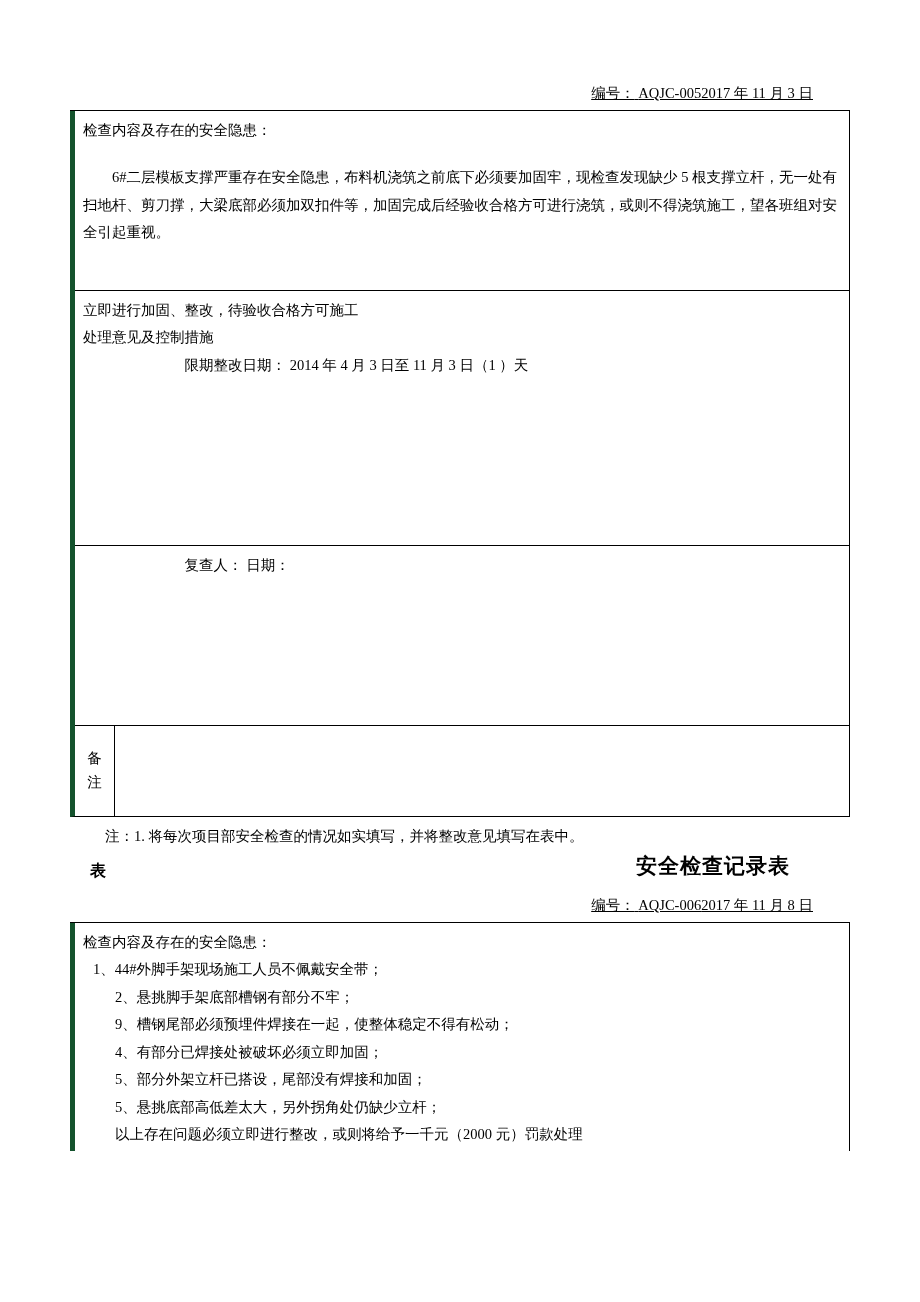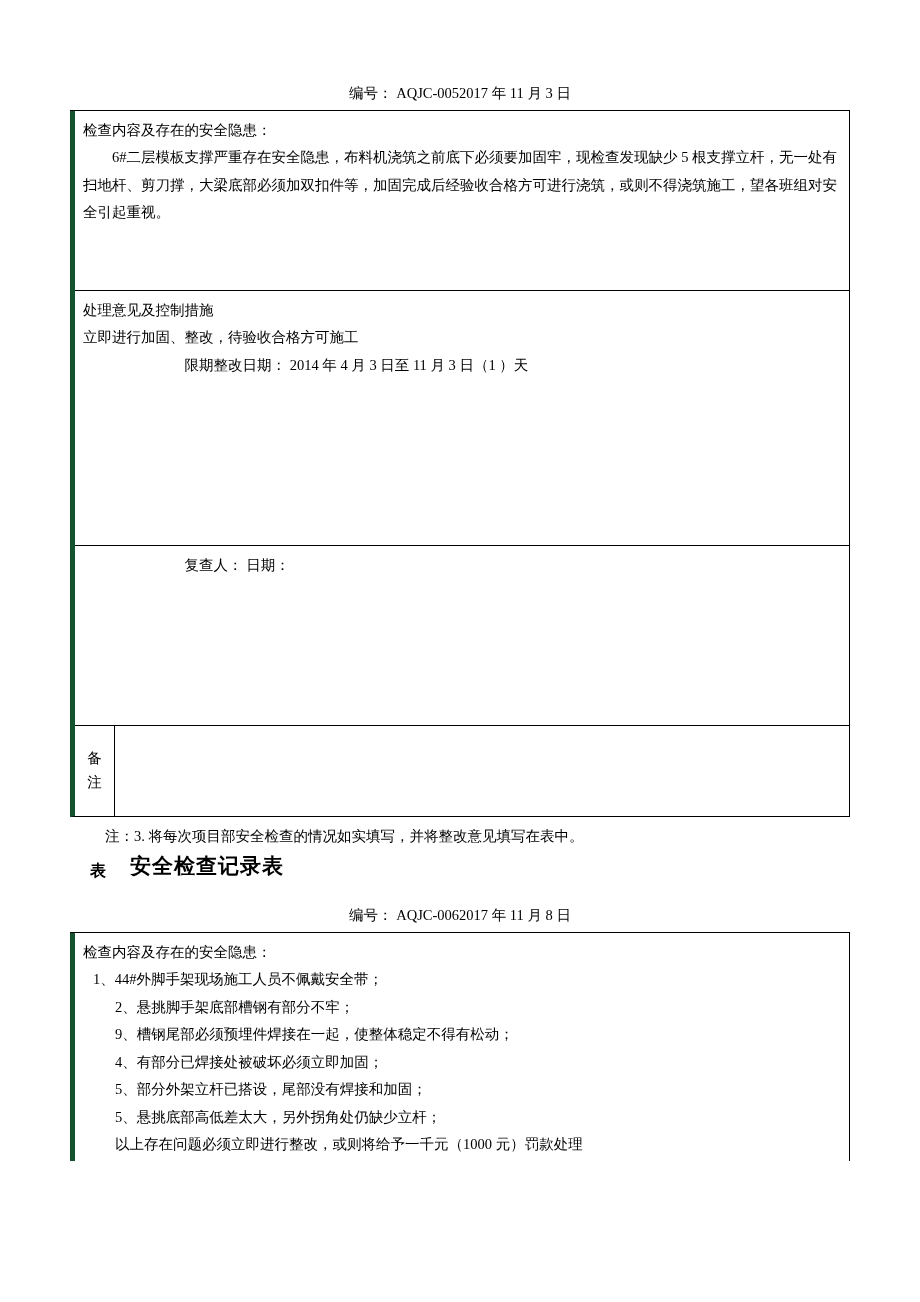--- a/index.html
+++ b/index.html
@@ -8,37 +8,38 @@
     padding: 80px 70px;
     background: #fff;
     font-family: "SimSun", "宋体", serif;
     font-size: 14.5px;
     color: #000;
     line-height: 1.9;
     width: 920px;
   }
   .header-row {
     display: flex;
-    justify-content: center;
+    justify-content: flex-end;
     border-bottom: 1px solid #000;
     padding: 0 2px 2px 2px;
+    text-decoration: underline;
   }
   .header-row .left { padding-left: 35px; }
   .header-row .right { padding-right: 35px; }
   .form-box {
     border-left: 5px solid #14532d;
     border-right: 1px solid #000;
     border-bottom: 1px solid #000;
   }
   .section {
     border-bottom: 1px solid #000;
     padding: 6px 8px;
   }
   .section.no-border { border-bottom: none; }
-  .indent { text-indent: 2em; }
+  .indent { text-indent: 2em; margin-top: 20px; }
   .indent-big { padding-left: 7em; display:block; }
   .notes-row {
     display: flex;
     border-bottom: 1px solid #000;
   }
   .notes-side {
     width: 40px;
     display: flex;
     flex-direction: column;
     align-items: center;
@@ -50,21 +51,21 @@
   .notes-body { flex: 1; min-height: 90px; }
   .footnotes { padding: 6px 30px 0 35px; }
   .title-row {
     display: flex;
     align-items: flex-end;
     margin-top: -4px;
   }
   .title-left { font-size: 16px; font-weight: bold; width: 60px; padding-left:20px;}
   .title-center {
     flex: 1;
-    text-align: left;
+    text-align: right;
     font-size: 21px;
     font-family: "SimHei","黑体",sans-serif;
     font-weight: bold;
     letter-spacing: 1px;
   }
   .h-inspect { min-height: 180px; }
   .h-opinion  { min-height: 255px; }
   .h-review   { min-height: 180px; }
   .li-line { padding-left: 32px; }
 </style>
@@ -80,61 +81,61 @@
 </div>
 
 <div class="form-box">
 
   <div class="section h-inspect">
     <div>检查内容及存在的安全隐患：</div>
     <div class="indent">6#二层模板支撑严重存在安全隐患，布料机浇筑之前底下必须要加固牢，现检查发现缺少 5 根支撑立杆，无一处有扫地杆、剪刀撑，大梁底部必须加双扣件等，加固完成后经验收合格方可进行浇筑，或则不得浇筑施工，望各班组对安全引起重视。</div>
   </div>
 
   <div class="section h-opinion">
+    <div>立即进行加固、整改，待验收合格方可施工</div>
     <div>处理意见及控制措施</div>
-    <div>立即进行加固、整改，待验收合格方可施工</div>
     <span class="indent-big">限期整改日期： 2014 年 4 月 3 日至  11 月 3 日（1 ）天</span>
   </div>
 
   <div class="section h-review">
     <span class="indent-big">复查人：                  日期：</span>
   </div>
 
   <div class="notes-row" style="border-bottom:none;">
     <div class="notes-side">
       <span>备</span>
       <span>注</span>
     </div>
     <div class="notes-body"></div>
   </div>
 
 </div>
 
 <div class="footnotes">
-  <div>注：3. 将每次项目部安全检查的情况如实填写，并将整改意见填写在表中。</div>
+  <div>注：1. 将每次项目部安全检查的情况如实填写，并将整改意见填写在表中。</div>
 </div>
 
 <div class="title-row">
   <div class="title-left">表</div>
   <div class="title-center">安全检查记录表</div>
   <div style="width:60px;"></div>
 </div>
 
-<div class="header-row" style="margin-top:16px;">
+<div class="header-row" style="margin-top:6px;">
   <div class="left">
     <span>编号：</span>
     <span>AQJC-006</span>
   </div>
   <div class="right">2017 年  11 月 8 日</div>
 </div>
 
 <div class="form-box" style="border-bottom:none;">
   <div class="section no-border" style="padding-bottom:2px;">
     <div>检查内容及存在的安全隐患：</div>
     <div class="li-line" style="padding-left:10px;">1、44#外脚手架现场施工人员不佩戴安全带；</div>
     <div class="li-line">2、悬挑脚手架底部槽钢有部分不牢；</div>
     <div class="li-line">9、槽钢尾部必须预埋件焊接在一起，使整体稳定不得有松动；</div>
     <div class="li-line">4、有部分已焊接处被破坏必须立即加固；</div>
     <div class="li-line">5、部分外架立杆已搭设，尾部没有焊接和加固；</div>
     <div class="li-line">5、悬挑底部高低差太大，另外拐角处仍缺少立杆；</div>
-    <div class="li-line">以上存在问题必须立即进行整改，或则将给予一千元（1000 元）罚款处理</div>
+    <div class="li-line">以上存在问题必须立即进行整改，或则将给予一千元（2000 元）罚款处理</div>
   </div>
 </div>
 
 </body></html>

